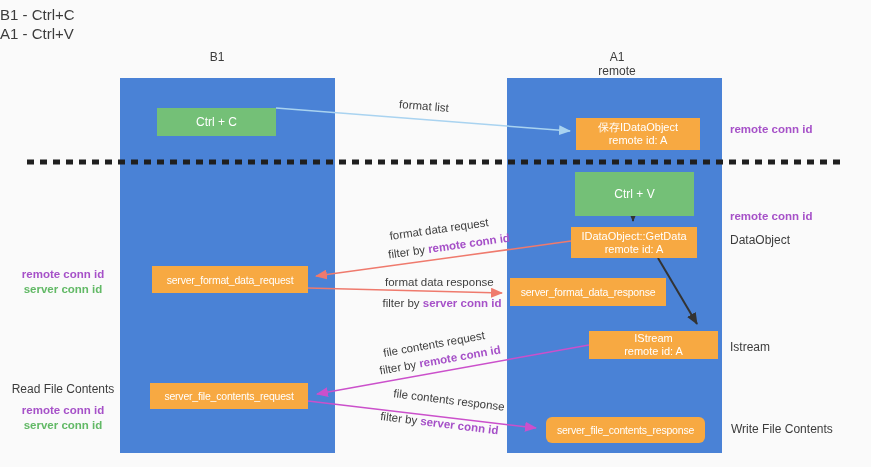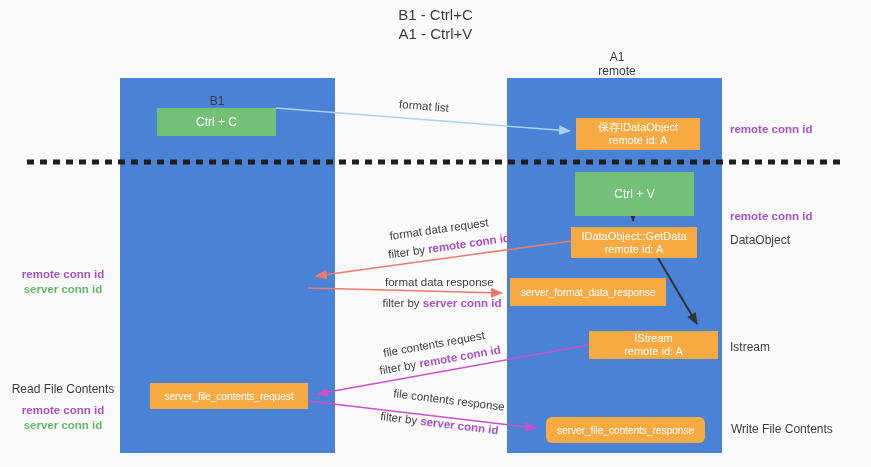--- a/index.html
+++ b/index.html
@@ -1,20 +1,20 @@
 <!DOCTYPE html>
 <html style="--canvas-bg: #fafafa; --text-dark: #3c3c3c; --column: #4a82d6; --green-box: #74c077; --orange-box: #f7a942; --purple-text: #a651c8; --green-text: #62b966; --salmon-arrow: #ef7a6d; --magenta-arrow: #cb50cb; --lightblue-arrow: #a9d3f0; --dark-arrow: #333333; --separator: #1f1f1f;"><head>
 <meta charset="utf-8">
 <style>
   * { margin:0; padding:0; box-sizing:border-box; }
   html,body { background:#ffffff; }
   body { font-family:"Liberation Sans","DejaVu Sans",sans-serif; }
   .canvas { position:relative; width:871px; height:467px; background:var(--canvas-bg,#fafafa); overflow:hidden; }
   .abs { position:absolute; }
-  .title-line { left:0; width:100%; text-align:center; font-size:15px; color:var(--text-dark,#3c3c3c); z-index:3; }
+  .title-line { left:0; width:100%; text-align:left; font-size:15px; color:var(--text-dark,#3c3c3c); z-index:3; }
   .col-header { text-align:center; font-size:12px; line-height:14px; color:var(--text-dark,#3c3c3c); z-index:3; }
   .col-header .role { display:block; }
   .column { background:var(--column,#4a82d6); z-index:1; }
   .overlay { left:0; top:0; z-index:2; pointer-events:none; }
   .node { display:flex; flex-direction:column; align-items:center; justify-content:center;
           color:#ffffff; text-align:center; white-space:nowrap; z-index:3; }
   .node .l1, .node .l2 { display:block; line-height:13px; }
   .green-node { background:var(--green-box,#74c077); font-size:12px; }
   .orange-node { background:var(--orange-box,#f7a942); font-size:11px; }
   .orange-node.wide { font-size:10.5px; letter-spacing:-0.2px; }
@@ -27,21 +27,21 @@
   .left-ann { width:110px; text-align:center; }
 </style>
 </head>
 <body>
 
 <div class="canvas">
 
   <div class="abs title-line" style="top:6px;">B1 - Ctrl+C</div>
   <div class="abs title-line" style="top:25px;">A1 - Ctrl+V</div>
 
-  <div class="abs col-header" style="left:157px; top:50px; width:120px;margin-top:44px;">
+  <div class="abs col-header" style="left:157px; top:50px; width:120px;">
     <span>B1</span>
   </div>
   <div class="abs col-header" style="left:557px; top:50px; width:120px;">
     <span>A1</span>
     <span class="role">remote</span>
   </div>
 
   <div class="abs column" style="left:120px; top:78px; width:215px; height:375px;"></div>
   <div class="abs column" style="left:507px; top:78px; width:215px; height:375px;"></div>
 
@@ -83,20 +83,23 @@
 
   <div class="abs node green-node" style="left:575px; top:172px; width:119px; height:44px;">
     <span>Ctrl + V</span>
   </div>
 
   <div class="abs node orange-node" style="left:571px; top:227px; width:126px; height:31px;">
     <span class="l1">IDataObject::GetData</span>
     <span class="l2">remote id: A</span>
   </div>
 
+  <div class="abs node orange-node wide" style="left:152px; top:266px; width:156px; height:27px;">
+    <span>server_format_data_request</span>
+  </div>
 
   <div class="abs node orange-node wide" style="left:510px; top:278px; width:156px; height:28px;">
     <span>server_format_data_response</span>
   </div>
 
   <div class="abs node orange-node" style="left:589px; top:331px; width:129px; height:28px;">
     <span class="l1">IStream</span>
     <span class="l2">remote id: A</span>
   </div>
 

